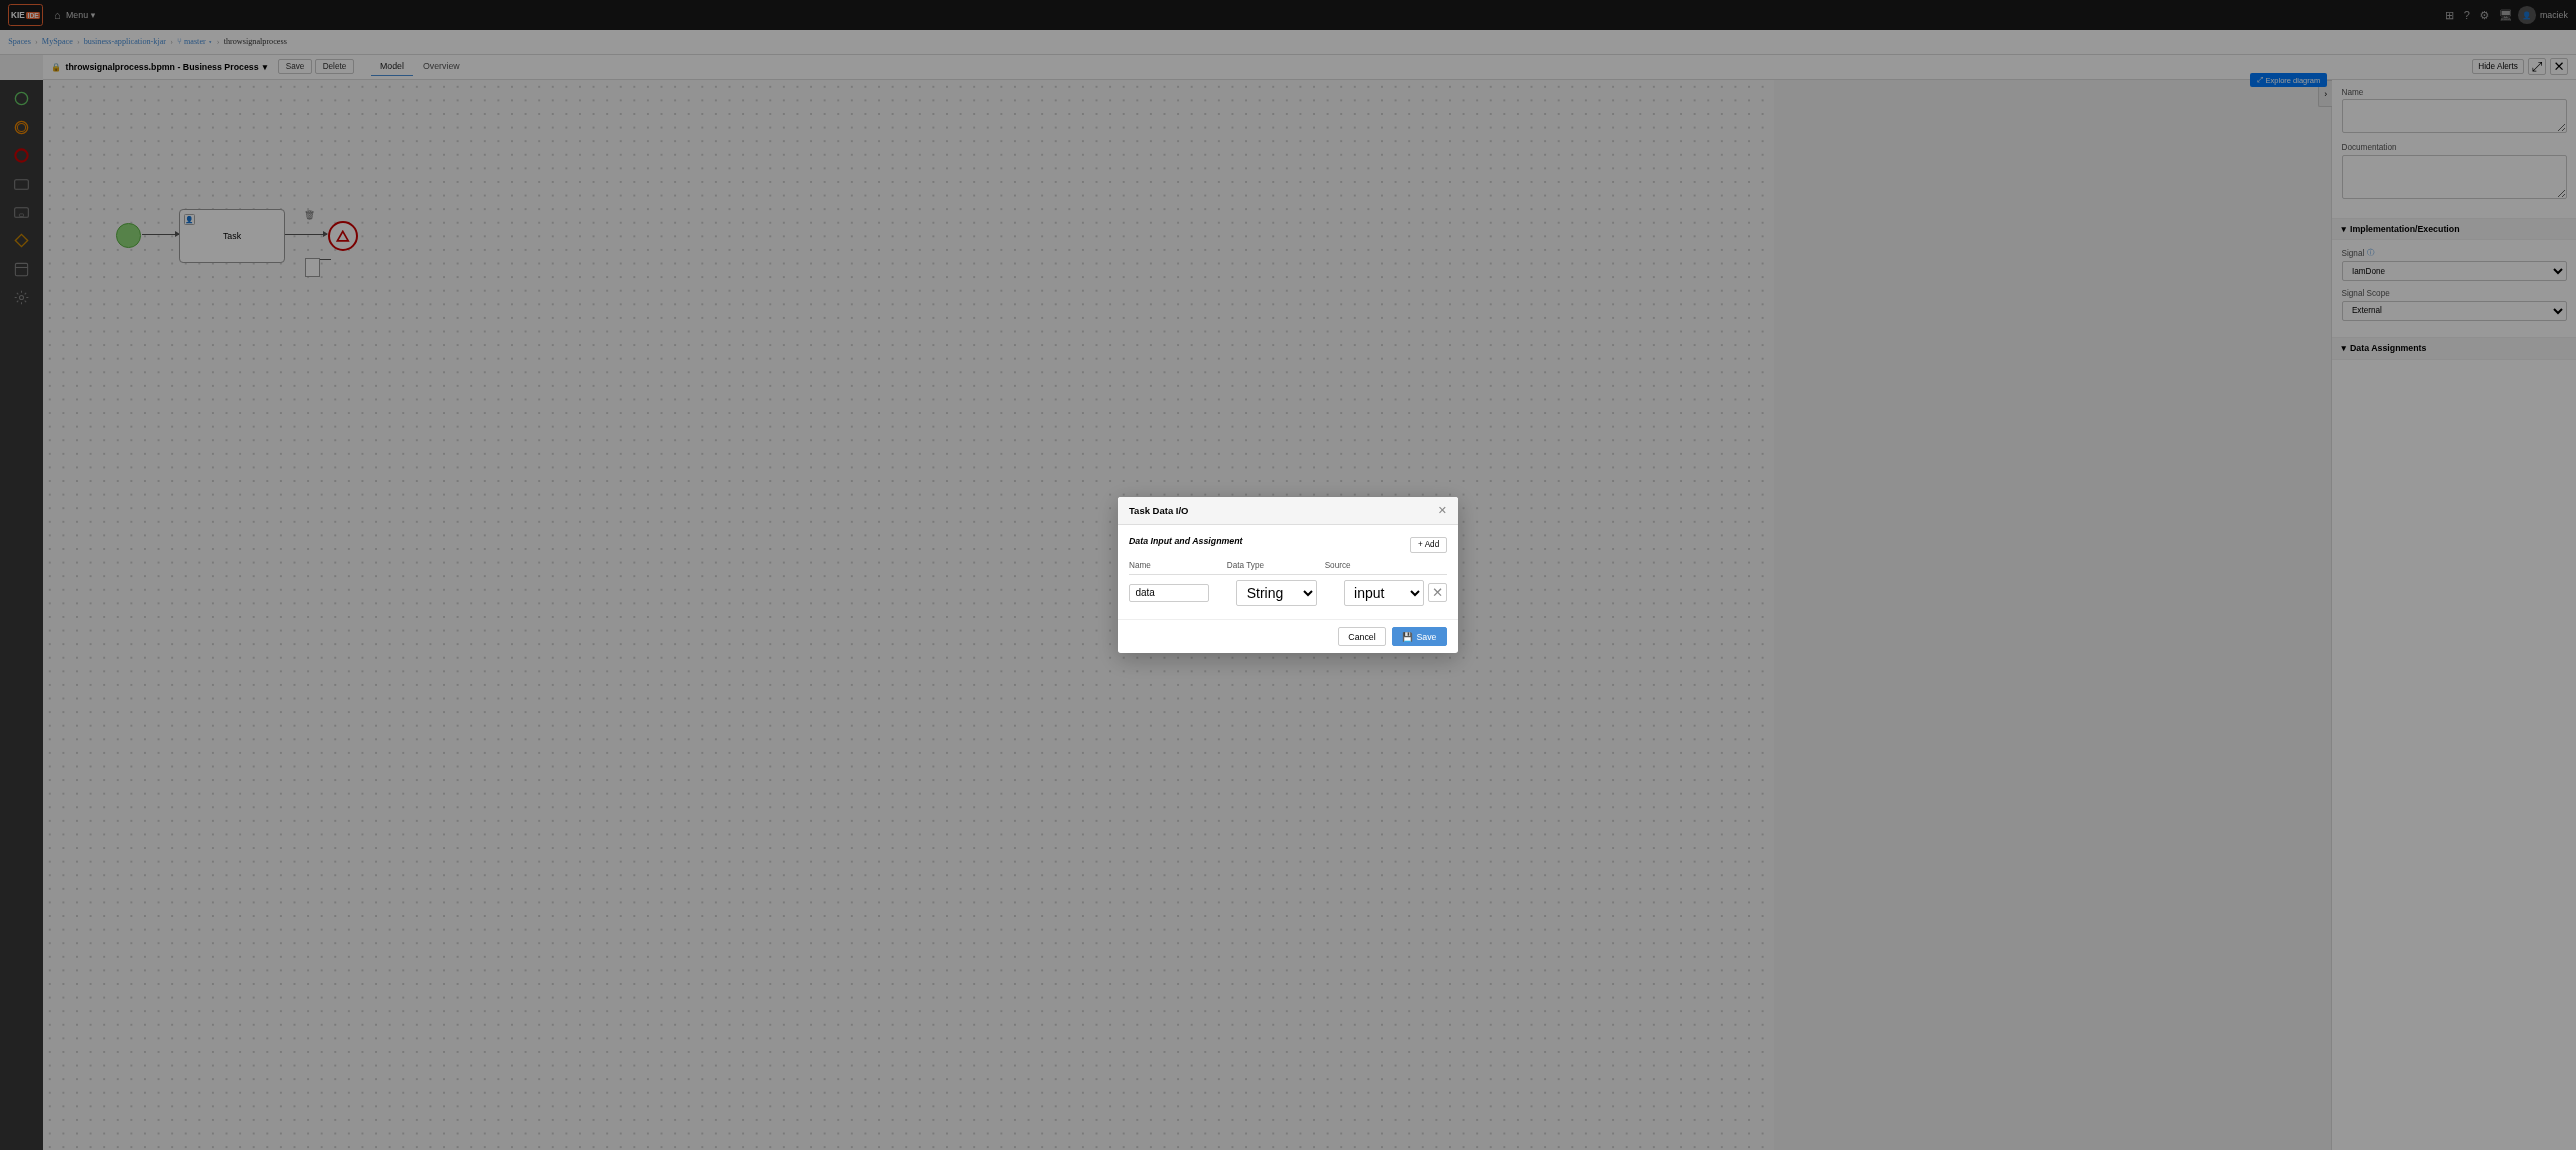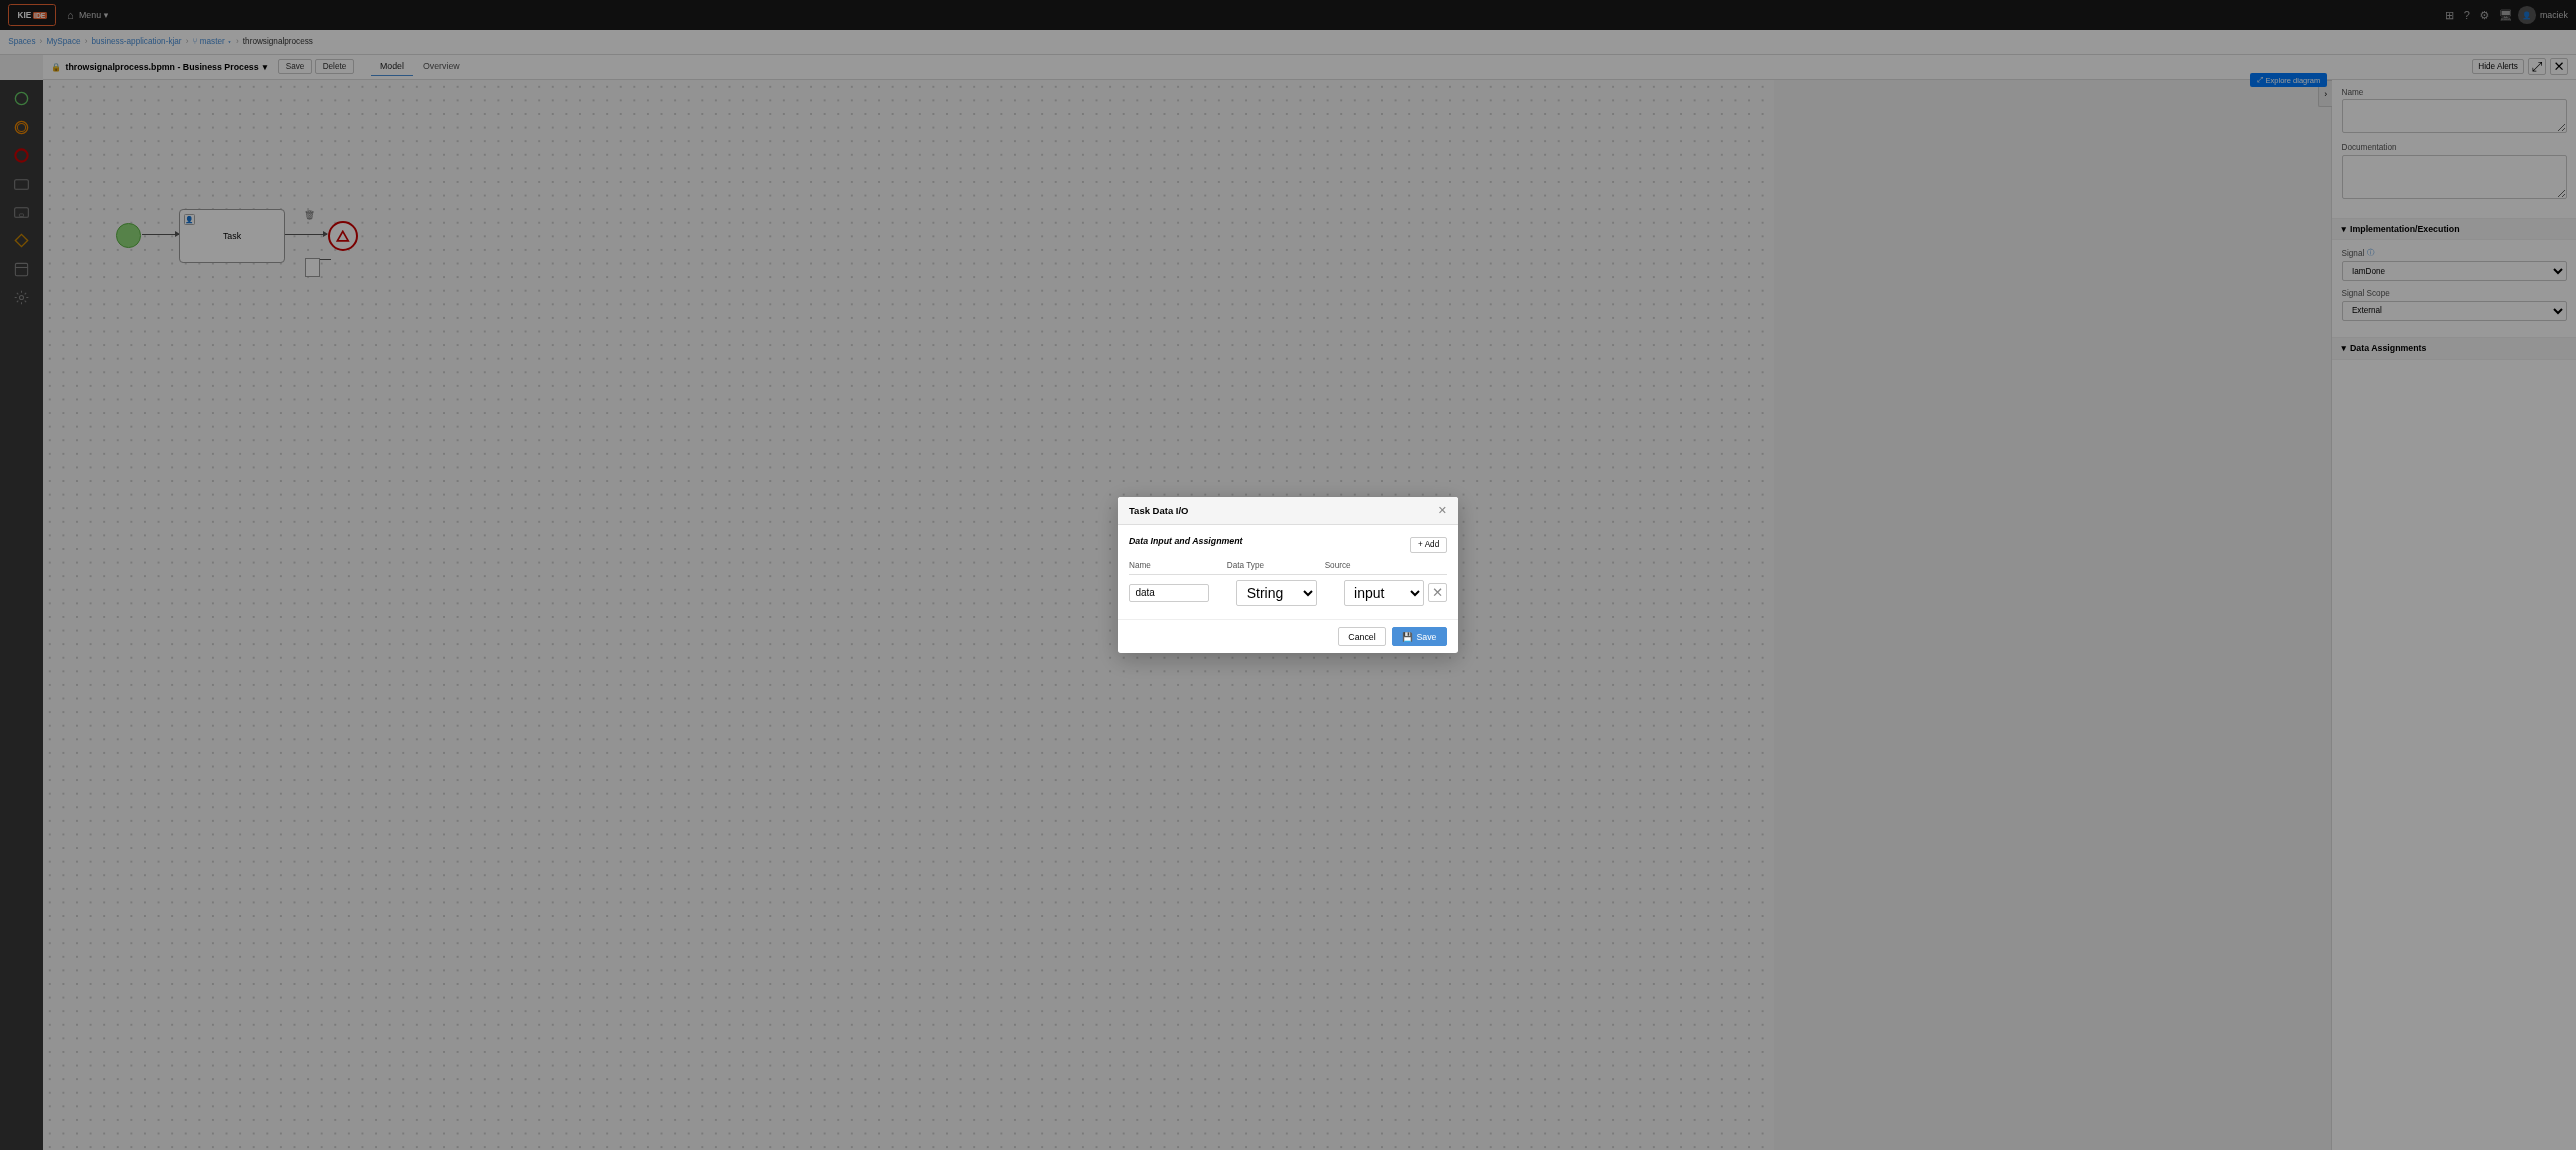--- a/index.html
+++ b/index.html
@@ -10,21 +10,21 @@
       background: #1a1a1a;
       color: #ccc;
       height: 30px;
       display: flex;
       align-items: center;
       padding: 0 8.2px;
       gap: 5.4px;
       position: fixed; top: 0; left: 0; right: 0; z-index: 100;
     }
     .kie-logo {
-      width: 48px; height: 22px;
+      width: 35px; height: 22px;
       border: 1.4px solid #e63; border-radius: 2.7px;
       display: flex; align-items: center; justify-content: center;
       font-weight: bold; font-size: 8.2px; color: #fff; gap: 1.4px;
     }
     .kie-logo .ide { color: #e63; font-size: 6.8px; background: #e63; color: #fff; border-radius: 1.4px; padding: 0 1.4px; }
     .nav-home { color: #aaa; font-size: 11px; margin-left: 5.4px; cursor: pointer; }
     .nav-menu { color: #ccc; cursor: pointer; display: flex; align-items: center; gap: 2.7px; }
     .nav-spacer { flex: 1; }
     .nav-icons { display: flex; align-items: center; gap: 9.5px; color: #aaa; font-size: 11px; }
     .nav-user { display: flex; align-items: center; gap: 4.1px; color: #ccc; }
@@ -35,20 +35,21 @@
       background: #fff;
       border-bottom: 0.7px solid #ddd;
       height: 24.5px;
       display: flex;
       align-items: center;
       padding: 0 8.2px;
       gap: 4.1px;
       position: fixed; top: 30px; left: 0; right: 0; z-index: 99;
       font-size: 8.2px;
       color: #4a90d9;
+      font-family: Liberation Serif, serif;
     }
     .breadcrumb-sep { color: #aaa; }
     .breadcrumb-item { cursor: pointer; }
     .breadcrumb-current { color: #333; }
 
     
     .file-bar {
       background: #fff;
       border-bottom: 0.7px solid #ddd;
       height: 26px;

